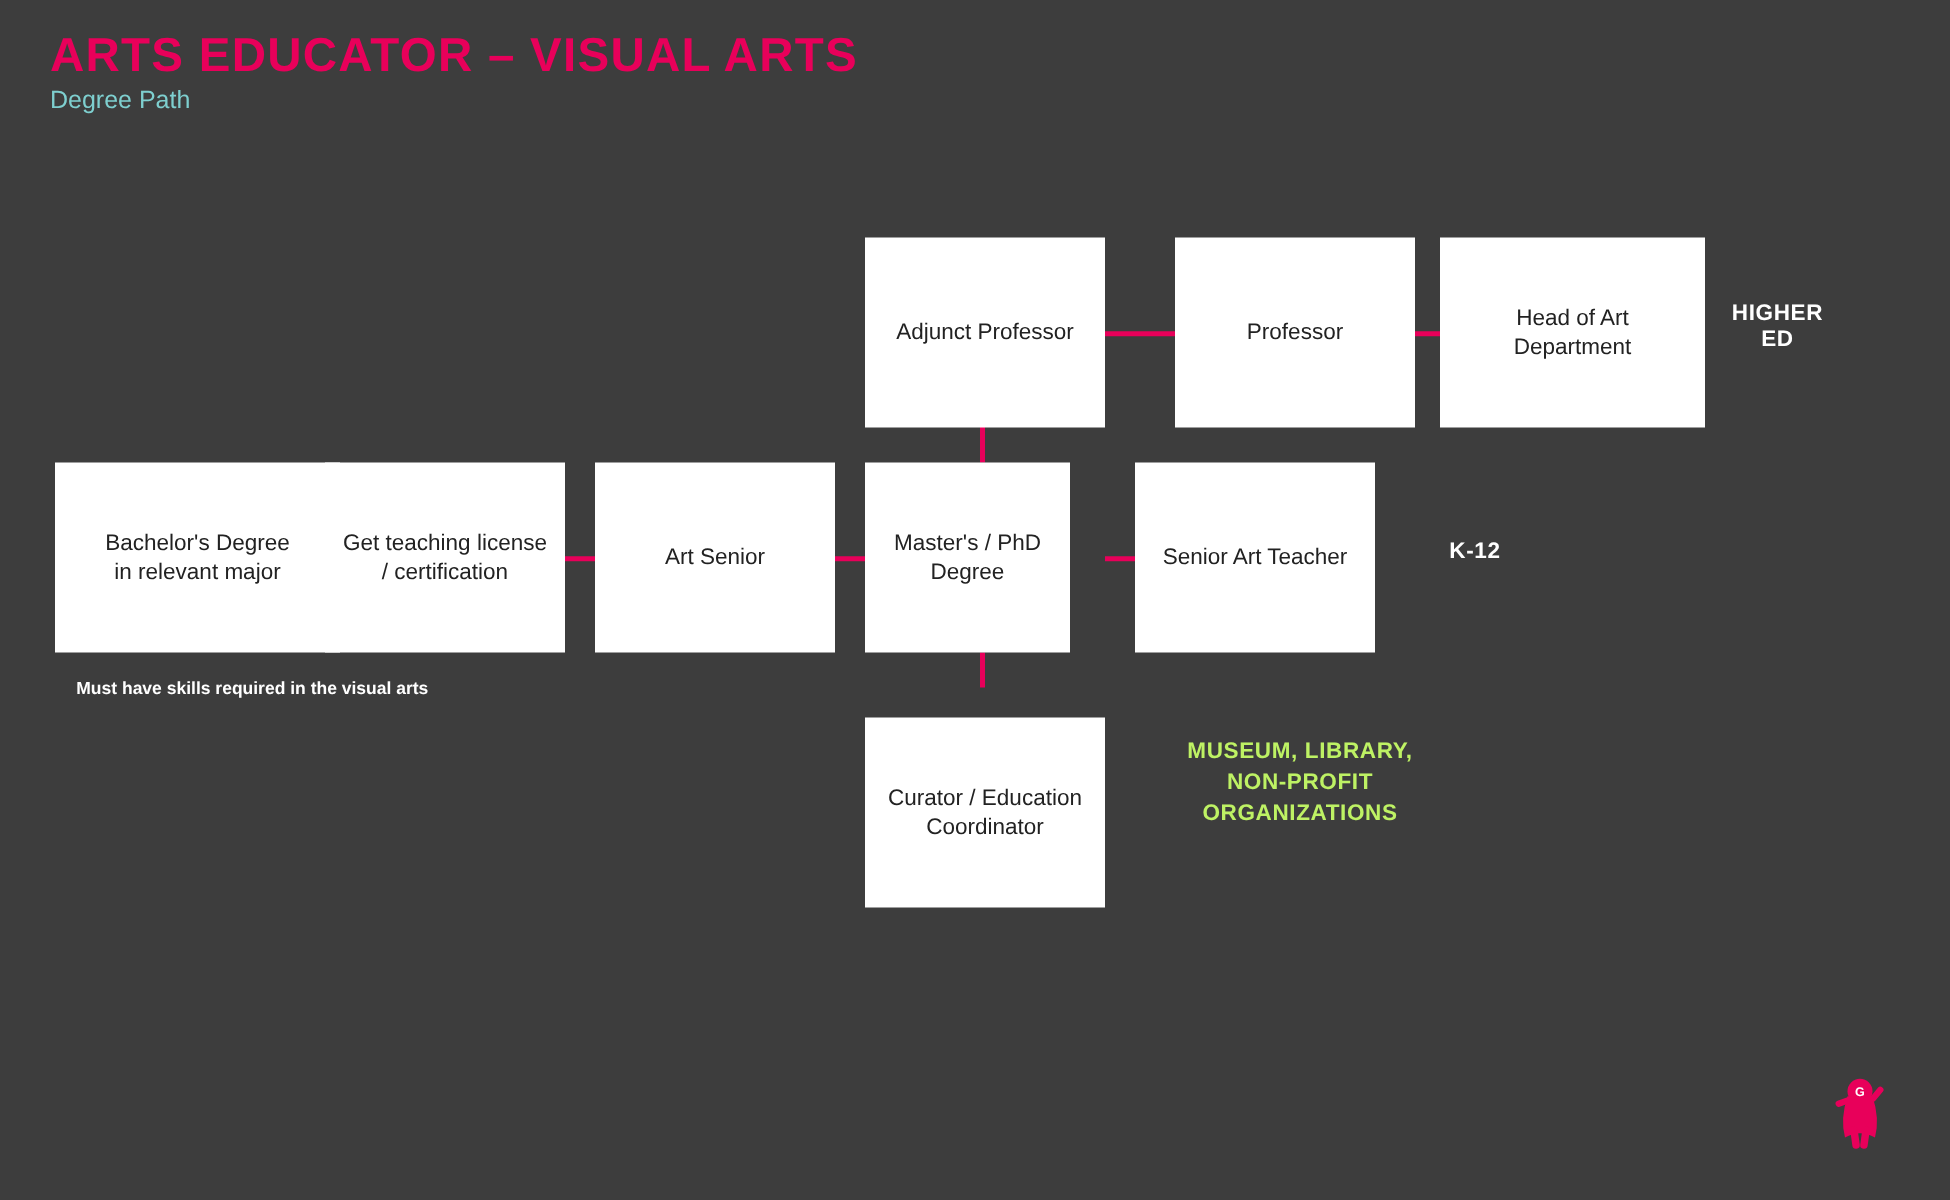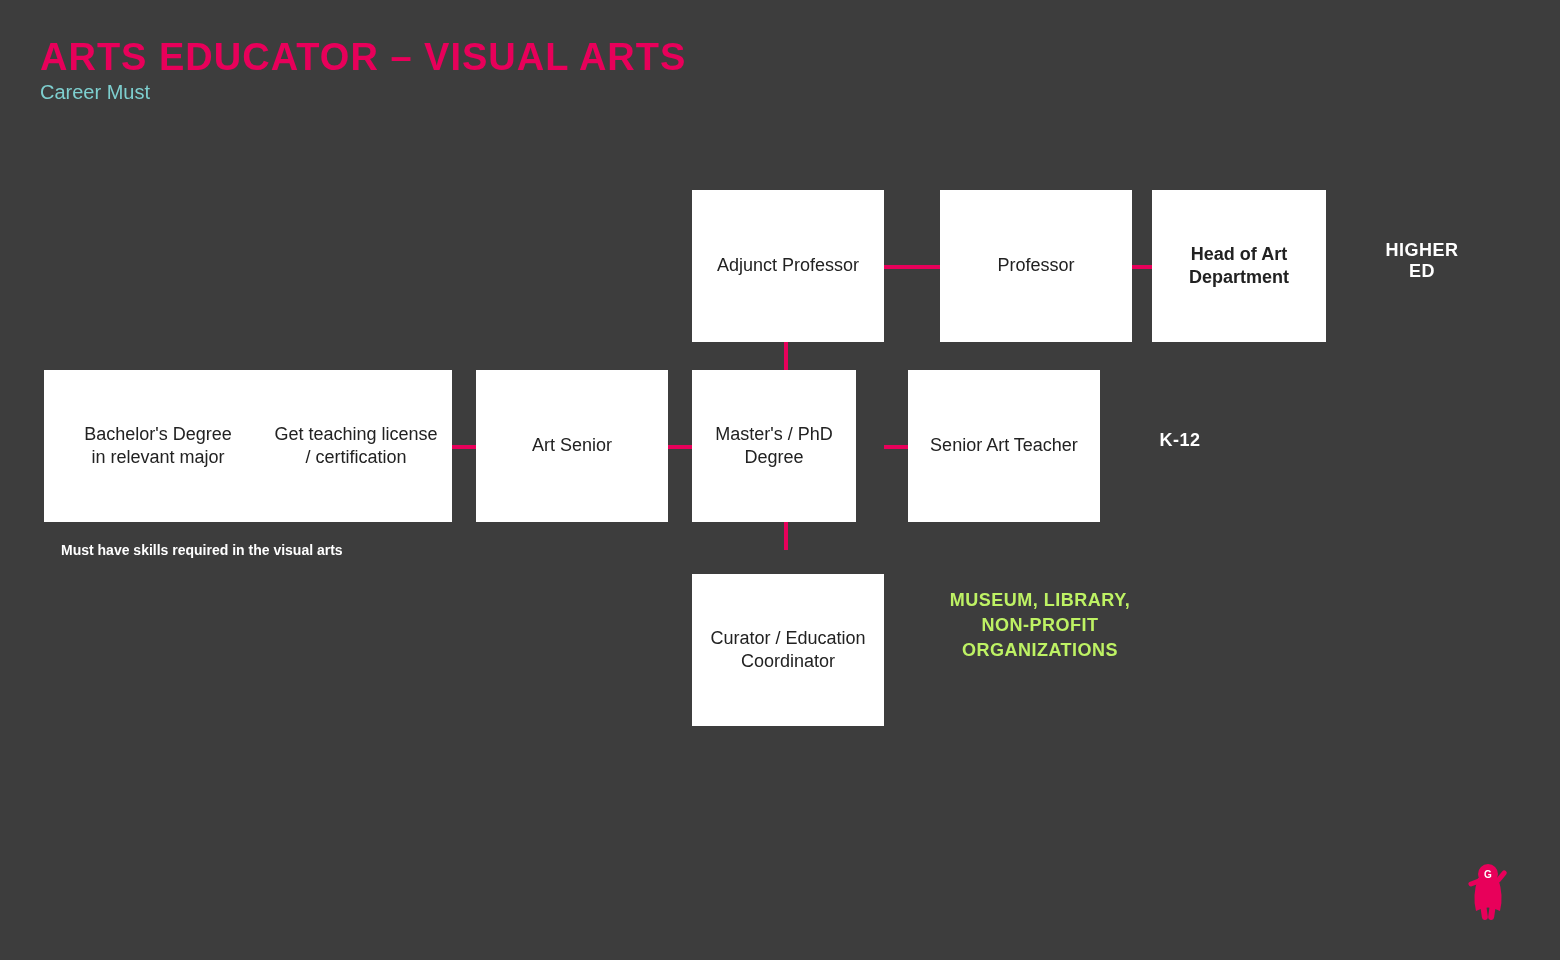--- a/index.html
+++ b/index.html
@@ -6,21 +6,21 @@
     body {
       background-color: #3d3d3d;
       font-family: Arial, sans-serif;
       width: 1560px;
       height: 960px;
       overflow: hidden;
       position: relative;
     }
 
     .header {
-      padding: 36px 40px 8px 40px;
+      padding: 24px 40px 8px 40px;
     }
 
     .main-title {
       color: #e8005a;
       font-size: 38px;
       font-weight: 900;
       letter-spacing: 1px;
       text-transform: uppercase;
     }
 
@@ -93,21 +93,21 @@
       position: absolute;
       bottom: 30px;
       right: 40px;
     }
   </style>
 </head>
 <body>
 
 <div class="header">
   <div class="main-title">ARTS EDUCATOR – VISUAL ARTS</div>
-  <div class="sub-title">Career Must</div>
+  <div class="sub-title">Degree Path</div>
 </div>
 
 <div class="diagram-area">
 
   <div class="connector" style="left:236px; top:315px; width:24px; height:4px;"></div>
 
   <div class="connector" style="left:452px; top:315px; width:24px; height:4px;"></div>
 
   <div class="connector" style="left:668px; top:315px; width:24px; height:4px;"></div>
 
@@ -142,21 +142,21 @@
   </div>
 
   <div class="career-box" style="left:692px; top:60px; width:192px; height:152px;">
     <span>Adjunct Professor</span>
   </div>
 
   <div class="career-box" style="left:940px; top:60px; width:192px; height:152px;">
     <span>Professor</span>
   </div>
 
-  <div class="career-box" style="left:1152px; top:60px; width:174px; height:152px;font-weight:bold;">
+  <div class="career-box" style="left:1152px; top:60px; width:212px; height:152px;">
     <span>Head of Art<br>Department</span>
   </div>
 
   <div class="career-box" style="left:692px; top:444px; width:192px; height:152px;">
     <span>Curator / Education<br>Coordinator</span>
   </div>
 
   <div class="category-label" style="left:1362px; top:110px; width:120px;">
     HIGHER<br>ED
   </div>

